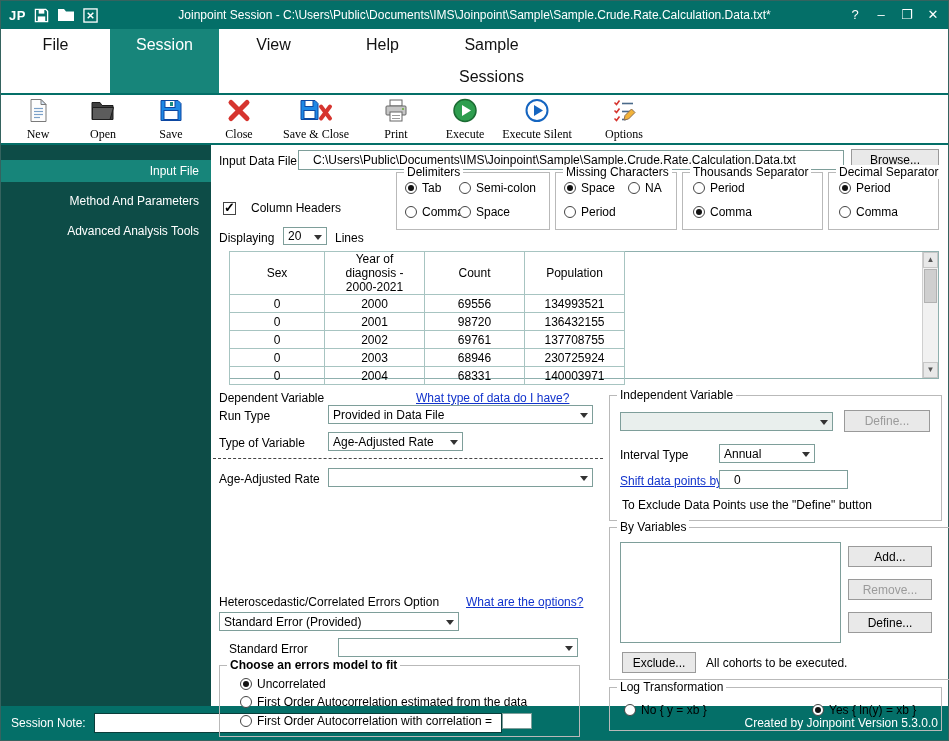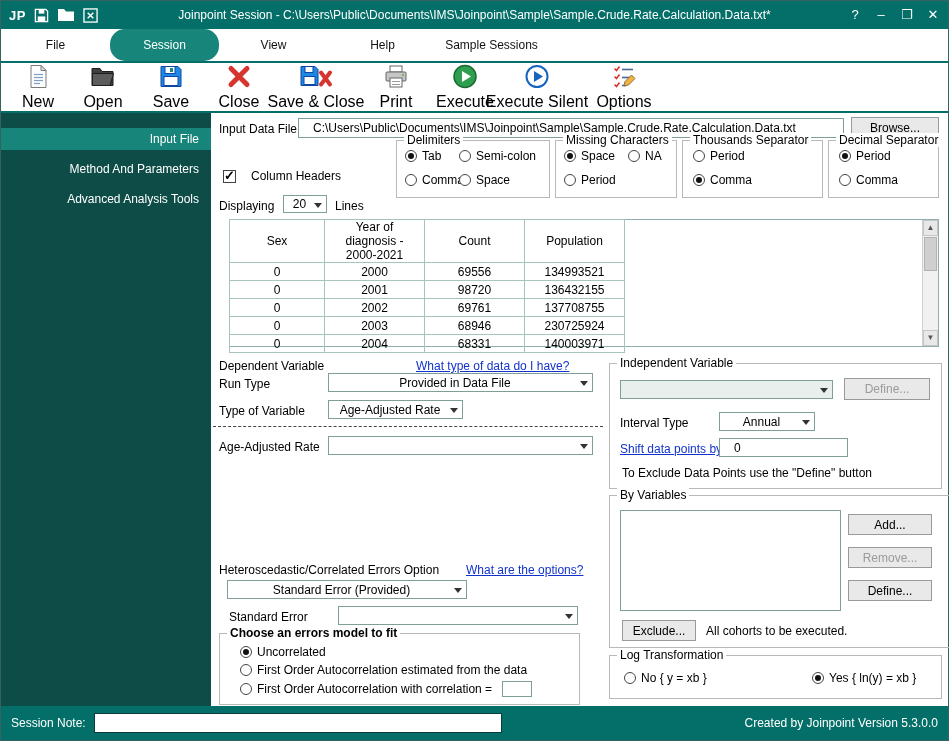--- a/index.html
+++ b/index.html
@@ -20,44 +20,44 @@
   .titlebar{flex:0 0 28px;background:var(--teal);color:#fff;display:flex;align-items:center;position:relative;padding:0 2px;}
   .tb-left{display:flex;align-items:center;gap:8px;padding-left:6px;z-index:1;}
   .jp-logo{font-weight:bold;font-size:13px;letter-spacing:.5px;}
   .tb-icon{display:flex;align-items:center;}
   .tb-title{position:absolute;left:0;right:0;text-align:center;font-size:12px;white-space:nowrap;}
   .tb-right{margin-left:auto;display:flex;z-index:1;}
   .tb-btn{width:26px;text-align:center;line-height:28px;font-size:13px;cursor:default;}
 
   
   .menubar{flex:0 0 32px;display:flex;background:#fff;}
-  .menu-item{width:109px;text-align:center;line-height:32px;font-size:12px;color:#111;cursor:default;border-radius:15px;}
+  .menu-item{width:109px;text-align:center;line-height:32px;font-size:16px;color:#111;cursor:default;}
   .menu-item.active{background:var(--teal-sel);color:#fff;}
 
   
   .toolbar{flex:0 0 52px;border-top:2px solid var(--teal);border-bottom:2px solid var(--teal);background:#fff;display:flex;align-items:center;padding-left:6px;}
   .tool-btn{display:flex;flex-direction:column;align-items:center;justify-content:center;gap:0;cursor:default;}
-  .tool-btn .lbl{font-size:16px;color:#000;white-space:nowrap;}
+  .tool-btn .lbl{font-size:12px;color:#000;white-space:nowrap;font-family:Liberation Serif, serif;}
 
   
   .body{flex:1;display:flex;min-height:0;}
   .sidebar{flex:0 0 210px;background:var(--teal-dark);padding-top:15px;}
   .side-item{height:22px;line-height:22px;text-align:right;padding-right:12px;color:#fff;font-size:12px;margin-bottom:8px;cursor:default;}
   .side-item.active{background:var(--teal-sel);}
   .content{flex:1;position:relative;background:#fff;}
 
   
   .label{position:absolute;white-space:nowrap;color:#000;}
   .link{color:var(--link);text-decoration:underline;cursor:pointer;white-space:nowrap;}
   .link.abs{position:absolute;}
   .textfield{position:absolute;border:1px solid #7e9e9a;background:#fff;font-size:12px;font-family:inherit;padding:1px 14px;}
   .btn{position:absolute;background:#e9e9e9;border:1px solid var(--border-gray);font-family:inherit;font-size:12px;color:#000;cursor:default;text-align:center;}
   .btn.disabled{color:#9b9b9b;}
   .combo{position:absolute;background:#fff;border:1px solid #7e9e9a;height:19px;display:flex;align-items:center;padding:0 4px;cursor:default;}
-  .combo .txt{flex:1;font-size:12px;white-space:nowrap;overflow:hidden;text-align:center;}
+  .combo .txt{flex:1;font-size:12px;white-space:nowrap;overflow:hidden;}
   .combo .arr{width:0;height:0;border:4px solid transparent;border-top:5px solid #333;margin-top:6px;margin-left:3px;}
   .combo.disabled{background:#e9efed;}
   .groupbox{position:absolute;border:1px solid var(--gb-border);}
   .gb-legend{position:absolute;top:-8px;left:7px;background:#fff;padding:0 3px;font-size:12px;white-space:nowrap;}
   .gb-legend.bold{font-weight:bold;}
   .radio-item{display:flex;align-items:center;gap:5px;font-size:12px;white-space:nowrap;cursor:default;}
   .radio-item.abs{position:absolute;}
   .radio{width:12px;height:12px;min-width:12px;border:1px solid #444;border-radius:50%;background:#fff;position:relative;}
   .radio.checked::after{content:"";position:absolute;left:2px;top:2px;width:6px;height:6px;border-radius:50%;background:#111;}
   .checkbox{width:13px;height:13px;min-width:13px;border:1px solid #444;background:#fff;position:relative;}
@@ -430,21 +430,21 @@
           <span>No { y = xb }</span>
         </label>
         <label class="radio-item abs" style="left:202px;top:15px">
           <span class="radio checked"></span>
           <span>Yes { ln(y) = xb }</span>
         </label>
       </div>
 
       <span class="label" style="left:8px;top:450px">Heteroscedastic/Correlated Errors Option</span>
       <span class="link abs" style="left:255px;top:450px">What are the options?</span>
-      <div class="combo" style="left:16px;top:467px;width:240px">
+      <div class="combo" style="left:8px;top:467px;width:240px">
         <span class="txt">Standard Error (Provided)</span>
         <span class="arr"></span>
       </div>
 
       <span class="label" style="left:18px;top:497px">Standard Error</span>
       <div class="combo" style="left:127px;top:493px;width:240px">
         <span class="txt"></span>
         <span class="arr"></span>
       </div>
 

